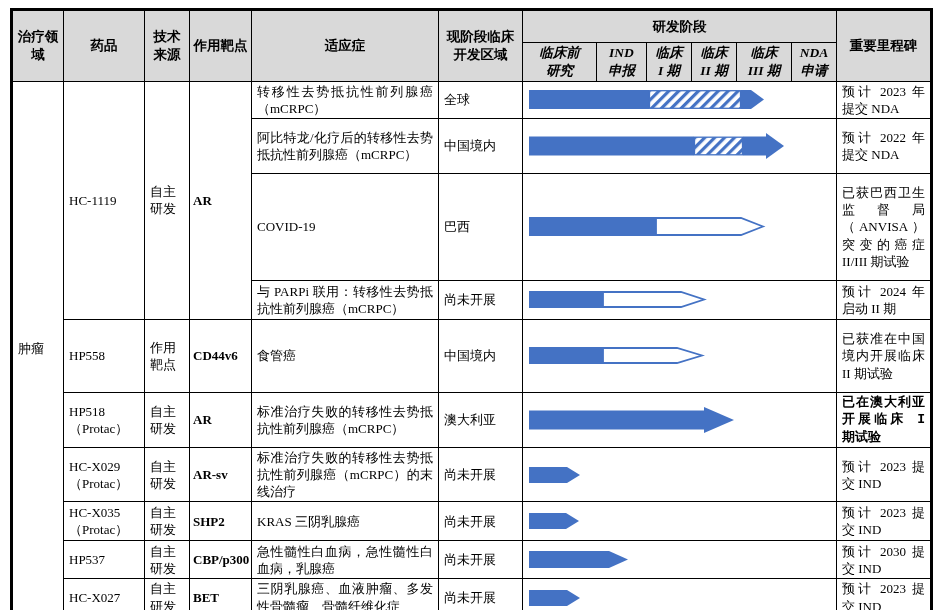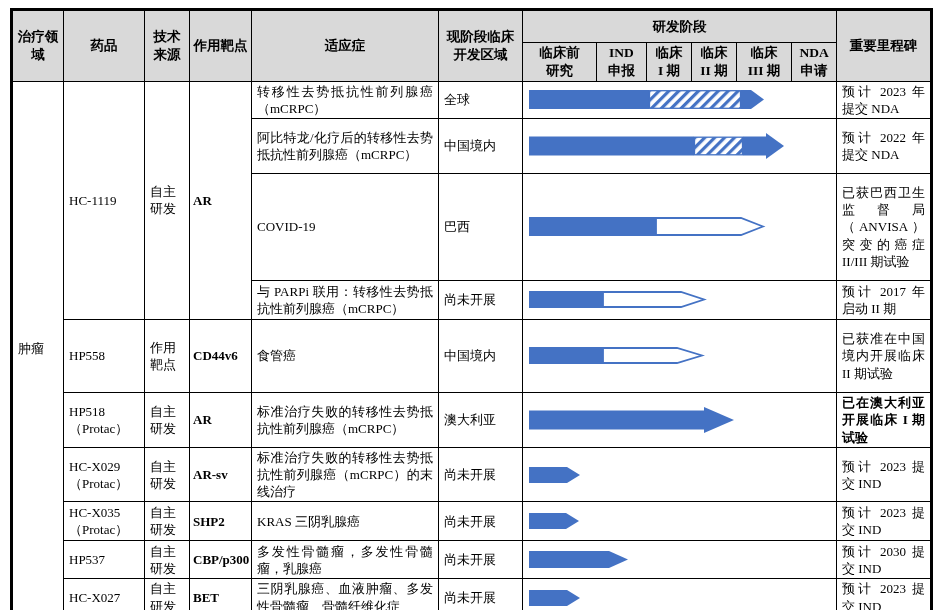--- a/index.html
+++ b/index.html
@@ -17,26 +17,26 @@
     font-size:13px;line-height:1.32;
     vertical-align:middle;
     padding:1px 5px;
     overflow:hidden;
     line-break:loose;
   }
   th{
     background:#d9d9d9;text-align:center;font-weight:bold;
     padding:1px 2px;font-size:13.5px;
   }
-  th .l{display:block;}
+  th .l{display:block;font-style:italic;}
   td.jt{text-align:justify;}
   td.barcell{padding:0 0 0 6px;}
   td.tgt{padding:1px 3px;font-weight:bold;}
   svg{display:block;}
-  .bold-ms{font-weight:bold;}
+  .bold-ms{font-weight:bold;font-family:Liberation Mono, monospace;}
 </style>
 </head>
 <body>
 
 <div class="wrap">
 <table>
   <colgroup>
     <col style="width:52px">
         <col style="width:81px">
         <col style="width:45px">
@@ -157,21 +157,21 @@
               <defs>
                 <pattern id="hatch3" width="7" height="7" patternUnits="userSpaceOnUse" patternTransform="rotate(45)">
                   <rect width="7" height="7" fill="#ffffff"></rect>
                   <rect width="3.2" height="7" fill="#4472c4"></rect>
                 </pattern>
               </defs>
               <rect x="0" y="0" width="74" height="17" fill="#4472c4"></rect>
               <polygon points="74,1 152,1 175,8.5 152,16 74,16" fill="#ffffff" stroke="#4472c4" stroke-width="1.8"></polygon>
             </svg>
           </td>
-      <td class="jt">预计 2017 年启动 II 期</td>
+      <td class="jt">预计 2024 年启动 II 期</td>
     </tr>
     <tr style="height:73px">
       <td>HP558</td>
       <td>作用靶点</td>
       <td class="tgt">CD44v6</td>
       <td class="jt">食管癌</td>
       <td>中国境内</td>
       <td colspan="6" class="barcell">
             <svg width="176" height="17" viewBox="0 0 176 17">
               <defs>
@@ -243,21 +243,21 @@
               <rect x="0" y="0" width="37" height="16" fill="#4472c4"></rect>
               <polygon points="37,0 50,8 37,16" fill="#4472c4"></polygon>
             </svg>
           </td>
       <td class="jt">预计 2023 提交 IND</td>
     </tr>
     <tr style="height:38px">
       <td>HP537</td>
       <td>自主研发</td>
       <td class="tgt">CBP/p300</td>
-      <td class="jt">多发性骨髓瘤，多发性骨髓瘤，乳腺癌</td>
+      <td class="jt">急性髓性白血病，急性髓性白血病，乳腺癌</td>
       <td>尚未开展</td>
       <td colspan="6" class="barcell">
             <svg width="101" height="17" viewBox="0 0 101 17">
               <defs>
                 <pattern id="hatch8" width="7" height="7" patternUnits="userSpaceOnUse" patternTransform="rotate(45)">
                   <rect width="7" height="7" fill="#ffffff"></rect>
                   <rect width="3.2" height="7" fill="#4472c4"></rect>
                 </pattern>
               </defs>
               <rect x="0" y="0" width="80" height="17" fill="#4472c4"></rect>

